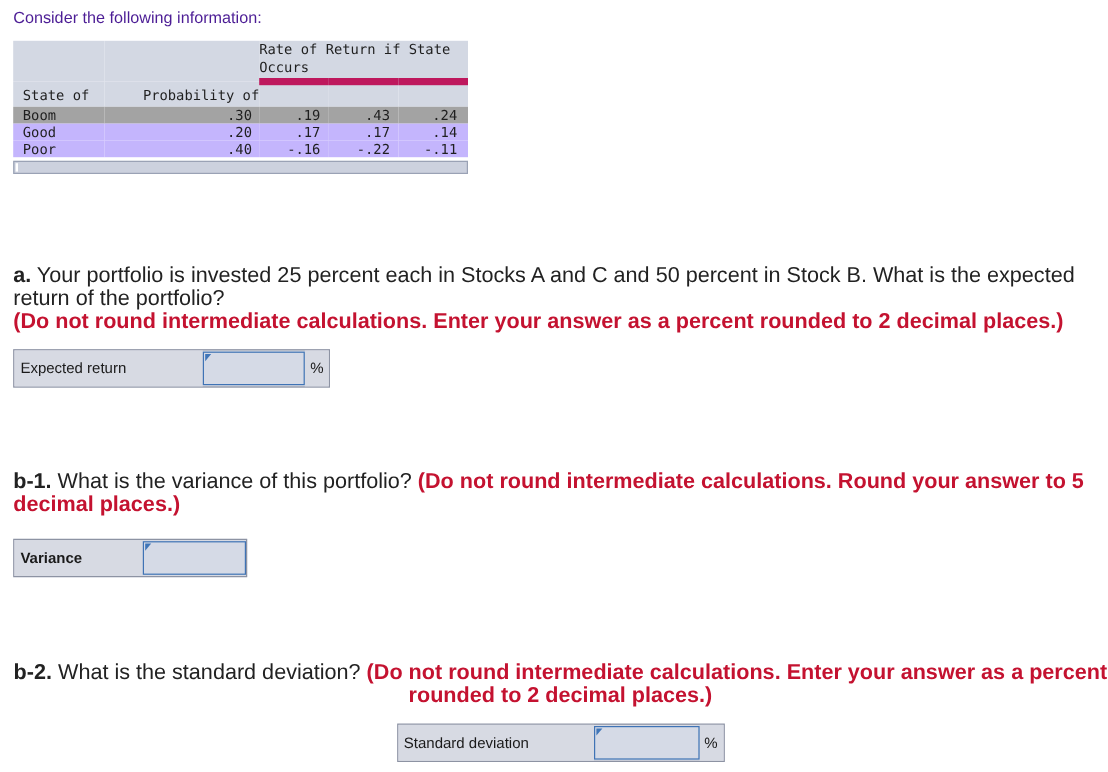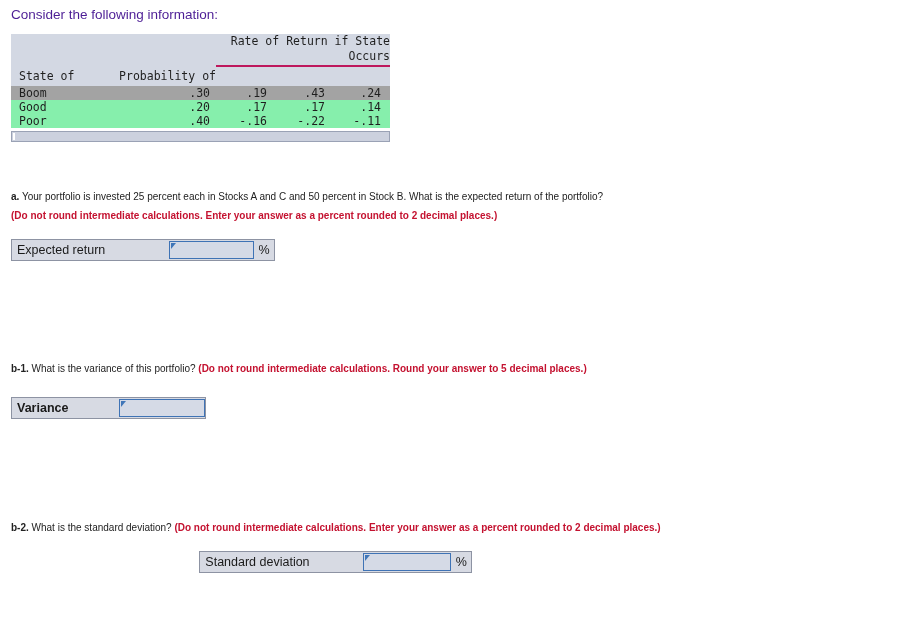--- a/index.html
+++ b/index.html
@@ -43,34 +43,34 @@
     table-layout: fixed;
   }
   table.data td, table.data th {
     padding: 0;
     font-weight: normal;
     line-height: 15px;
     vertical-align: bottom;
   }
   .hdr-band { background: #d3d8e3; }
   .spanhdr {
-    text-align: right;
-    border-bottom: 2px solid #be185d;
+    text-align: left;
+    border-bottom: 6px solid #be185d;
     padding-bottom: 1px !important;
     height: 30px;
   }
   .blank-span { height: 30px; }
   .colhdr-cell { padding-top: 2px !important; }
   .c-state  { width: 68px; text-align: left;  padding-left: 8px !important; }
   .c-prob   { width: 123px; text-align: right; padding-right: 6px !important; }
   .c-a      { width: 62px; text-align: right; padding-right: 7px !important; }
   .c-b      { width: 62px; text-align: right; padding-right: 7px !important; }
   .c-c      { width: 64px; text-align: right; padding-right: 9px !important; }
   tr.row-odd  td { background: #a3a3a3; }
-  tr.row-even td { background: #86efac; }
+  tr.row-even td { background: #c4b5fd; }
   tr.body-row td { height: 14px; line-height: 14px; }
   .hdr-line1 td { height: 16px; }
   .hdr-line2 td { height: 16px; padding-bottom: 2px !important; }
 
   .table-footbar {
     width: 379px;
     height: 11px;
     margin-top: 3px;
     background: #ccd1de;
     border: 1px solid #9aa2b5;
@@ -81,38 +81,39 @@
     content: "";
     position: absolute;
     left: 1px; top: 1px; bottom: 1px;
     width: 2px;
     background: #ffffff;
   }
 
   
   .qblock { position: absolute; left: 11px; }
   .qtext {
-    font-size: 10px;
+    font-size: 18px;
     color: #222;
     line-height: 19px;
+    margin-top: 33px;
   }
   .qtext b { font-weight: bold; }
   .qhint {
     color: #c41230;
     font-weight: bold;
   }
 
   
   .ans {
     display: inline-flex;
     align-items: stretch;
     background: #d7dae3;
     border: 1px solid #8d93a3;
     box-sizing: border-box;
-    height: 22px;
+    height: 32px;
   }
   .ans-label {
     display: flex;
     align-items: center;
     padding-left: 5px;
     font-size: 12.5px;
     color: #1a1a1a;
     box-sizing: border-box;
     background: #d7dae3;
   }

